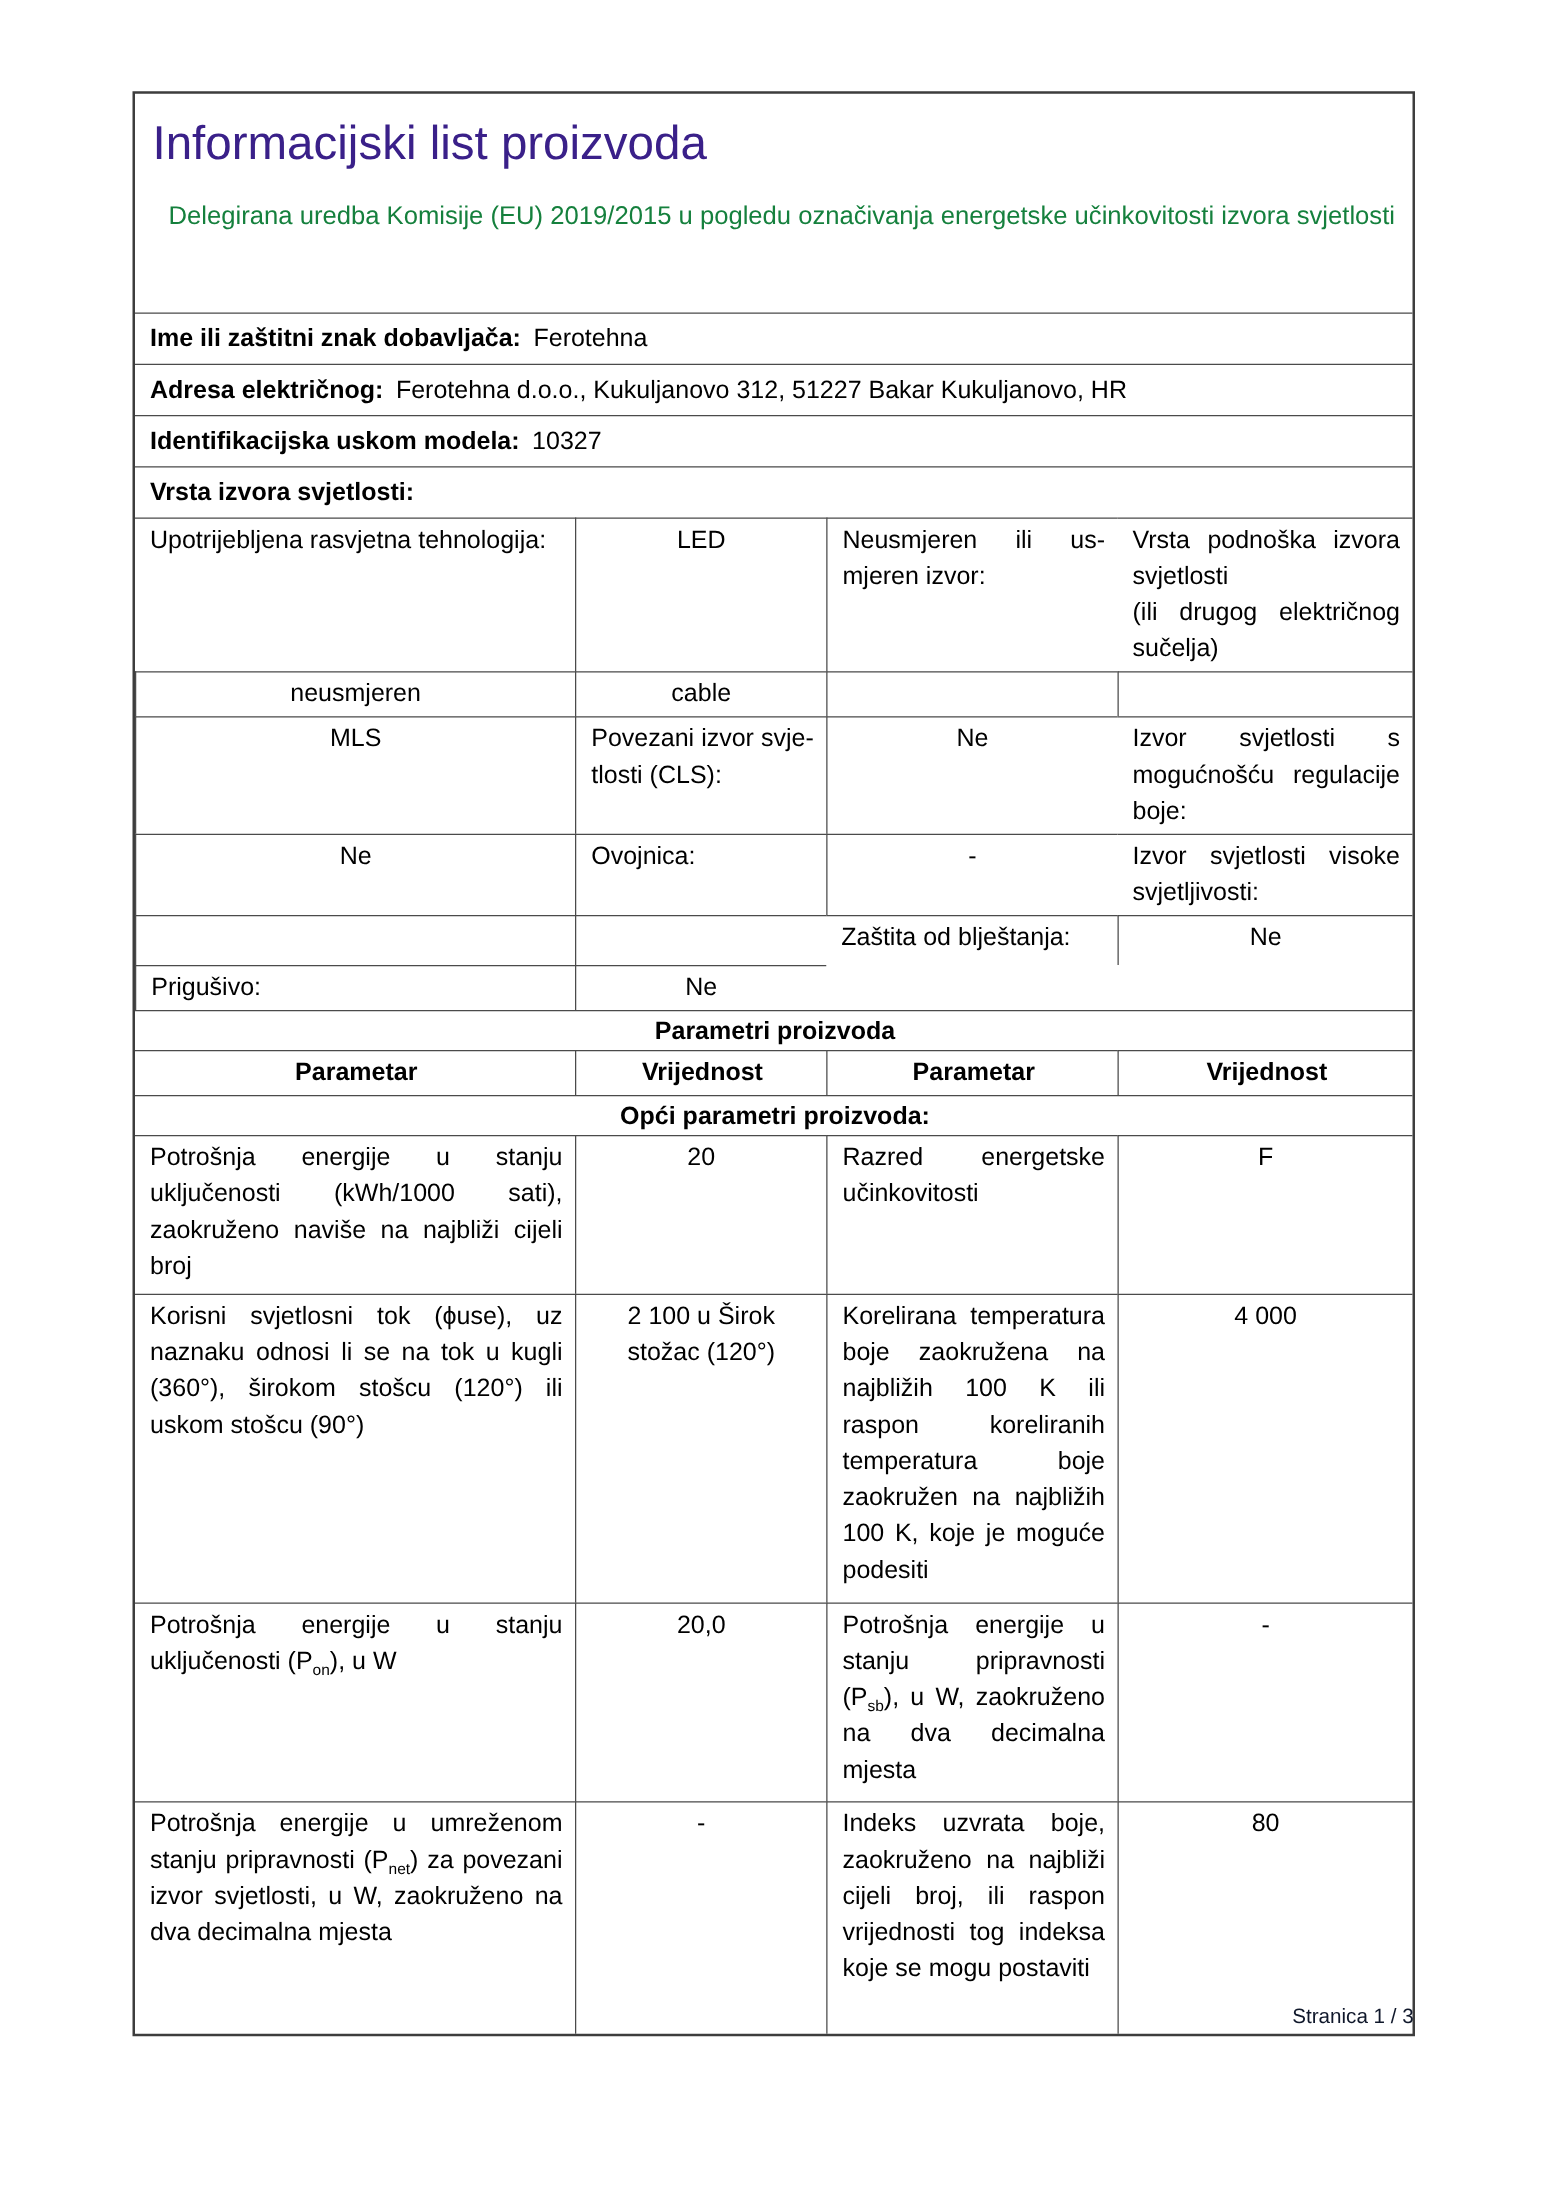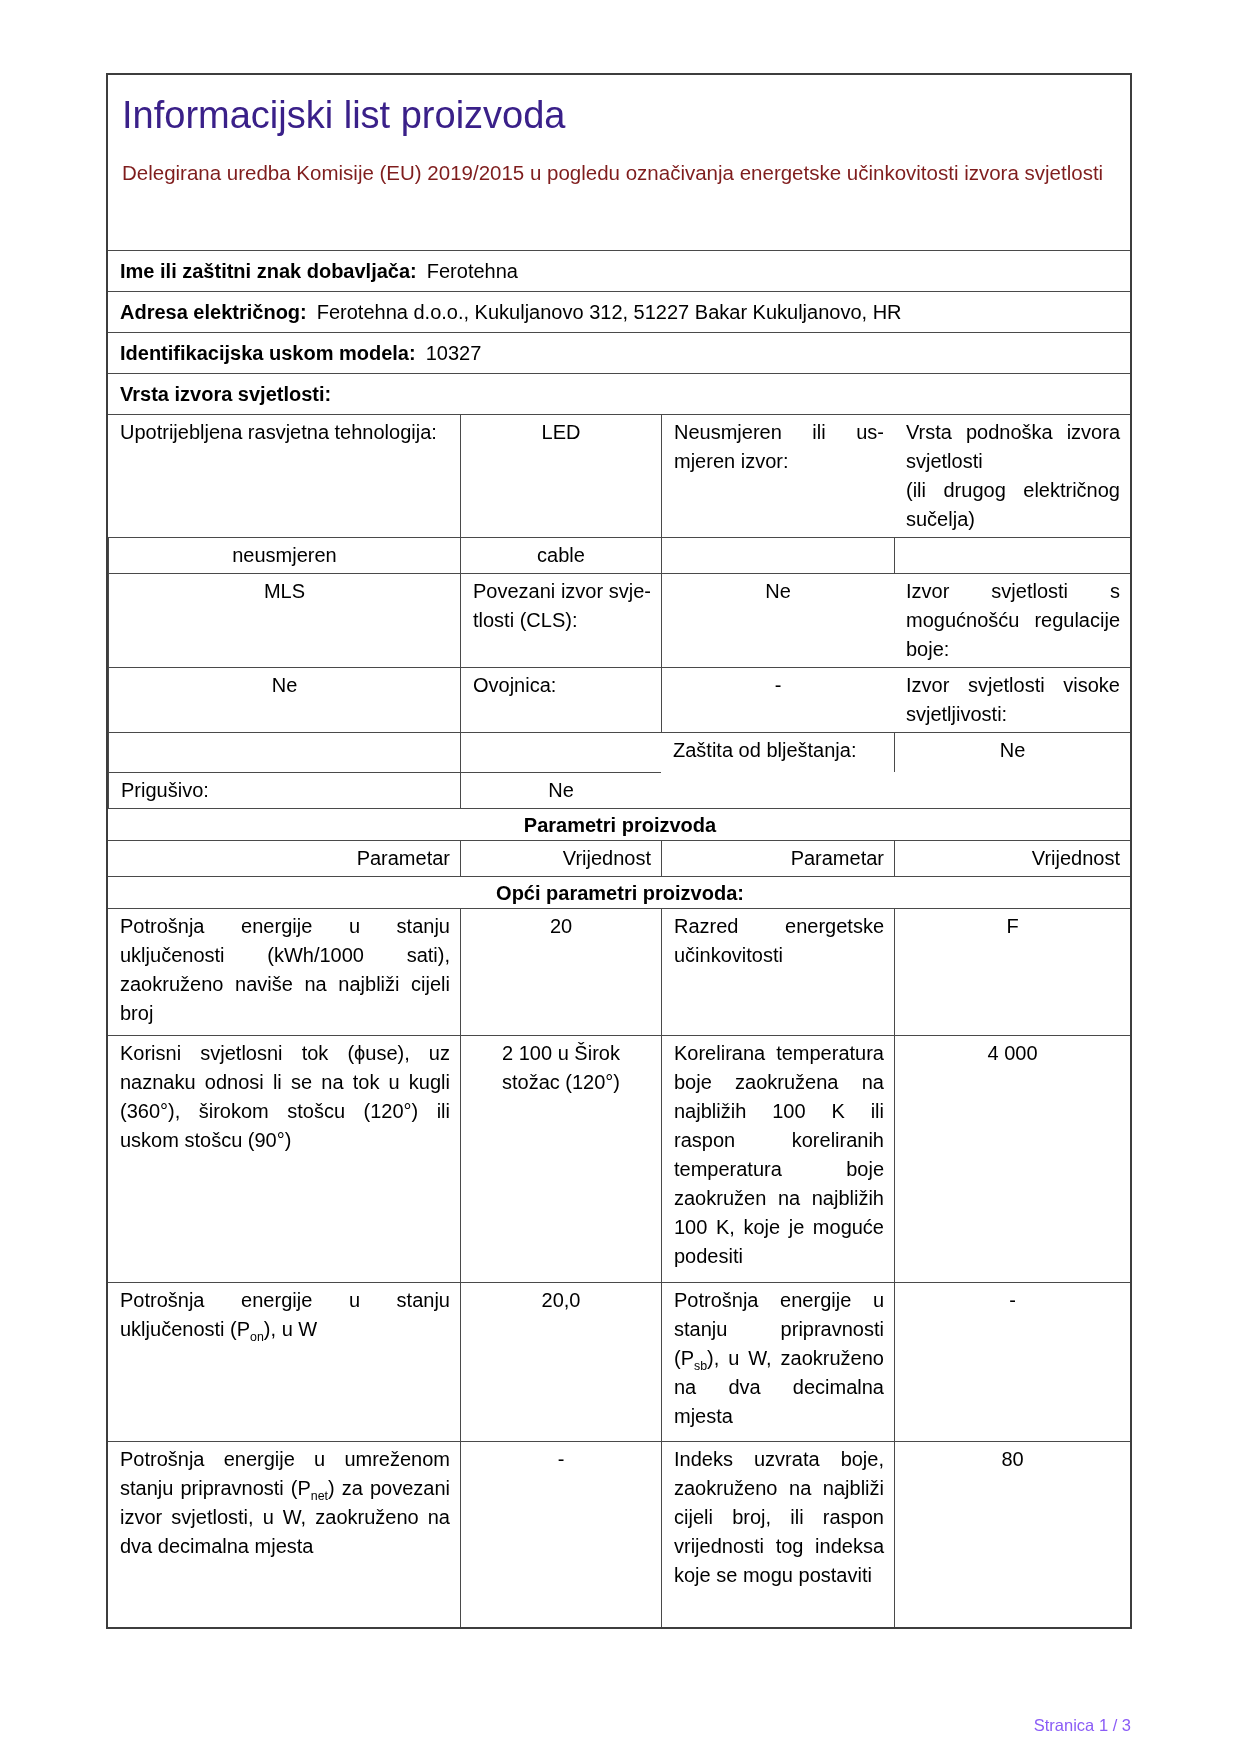--- a/index.html
+++ b/index.html
@@ -28,21 +28,22 @@
     font-size: 38px;
     line-height: 44px;
     font-weight: normal;
     color: #3a2089;
     letter-spacing: 0px;
   }
   .subtitle {
     margin: 0;
     font-size: 20.5px;
     line-height: 36px;
-    color: #7f1d1d;
+    color: #15803d;
+    text-align: right;
   }
   
   .info-row {
     border-top: 1px solid #4a4a4a;
     min-height: 41px;
     box-sizing: border-box;
     padding: 5px 12px 4px 12px;
     line-height: 30px;
   }
   .info-row .lbl { font-weight: bold; }
@@ -63,29 +64,29 @@
   .c.b2, .c.b3, .c.b4 { border-left: 1px solid #4a4a4a; }
   .c.p { text-align: justify; }
   .c.v { text-align: center; padding-left: 6px; padding-right: 6px; }
   .c.span {
     grid-column: 1 / -1;
     text-align: center;
     font-weight: bold;
     line-height: 26px;
     padding-top: 3px; padding-bottom: 2px;
   }
-  .c.hdr { text-align: right; font-weight: normal; }
+  .c.hdr { text-align: center; font-weight: bold; }
   sub.s { font-size: 0.62em; line-height: 0; }
   
   .footer {
     position: absolute;
-    top: 1716px;
+    top: 1604px;
     right: 110px;
     font-size: 16.5px;
-    color: #8b5cf6;
+    color: #0f172a;
   }
 </style>
 </head>
 <body>
 
 <div class="doc">
 
   <div class="title-block">
     <h1>Informacijski list proizvoda</h1>
     <p class="subtitle">Delegirana uredba Komisije (EU) 2019/2015 u pogledu označivanja energetske učinkovitosti izvora svjetlosti</p>

